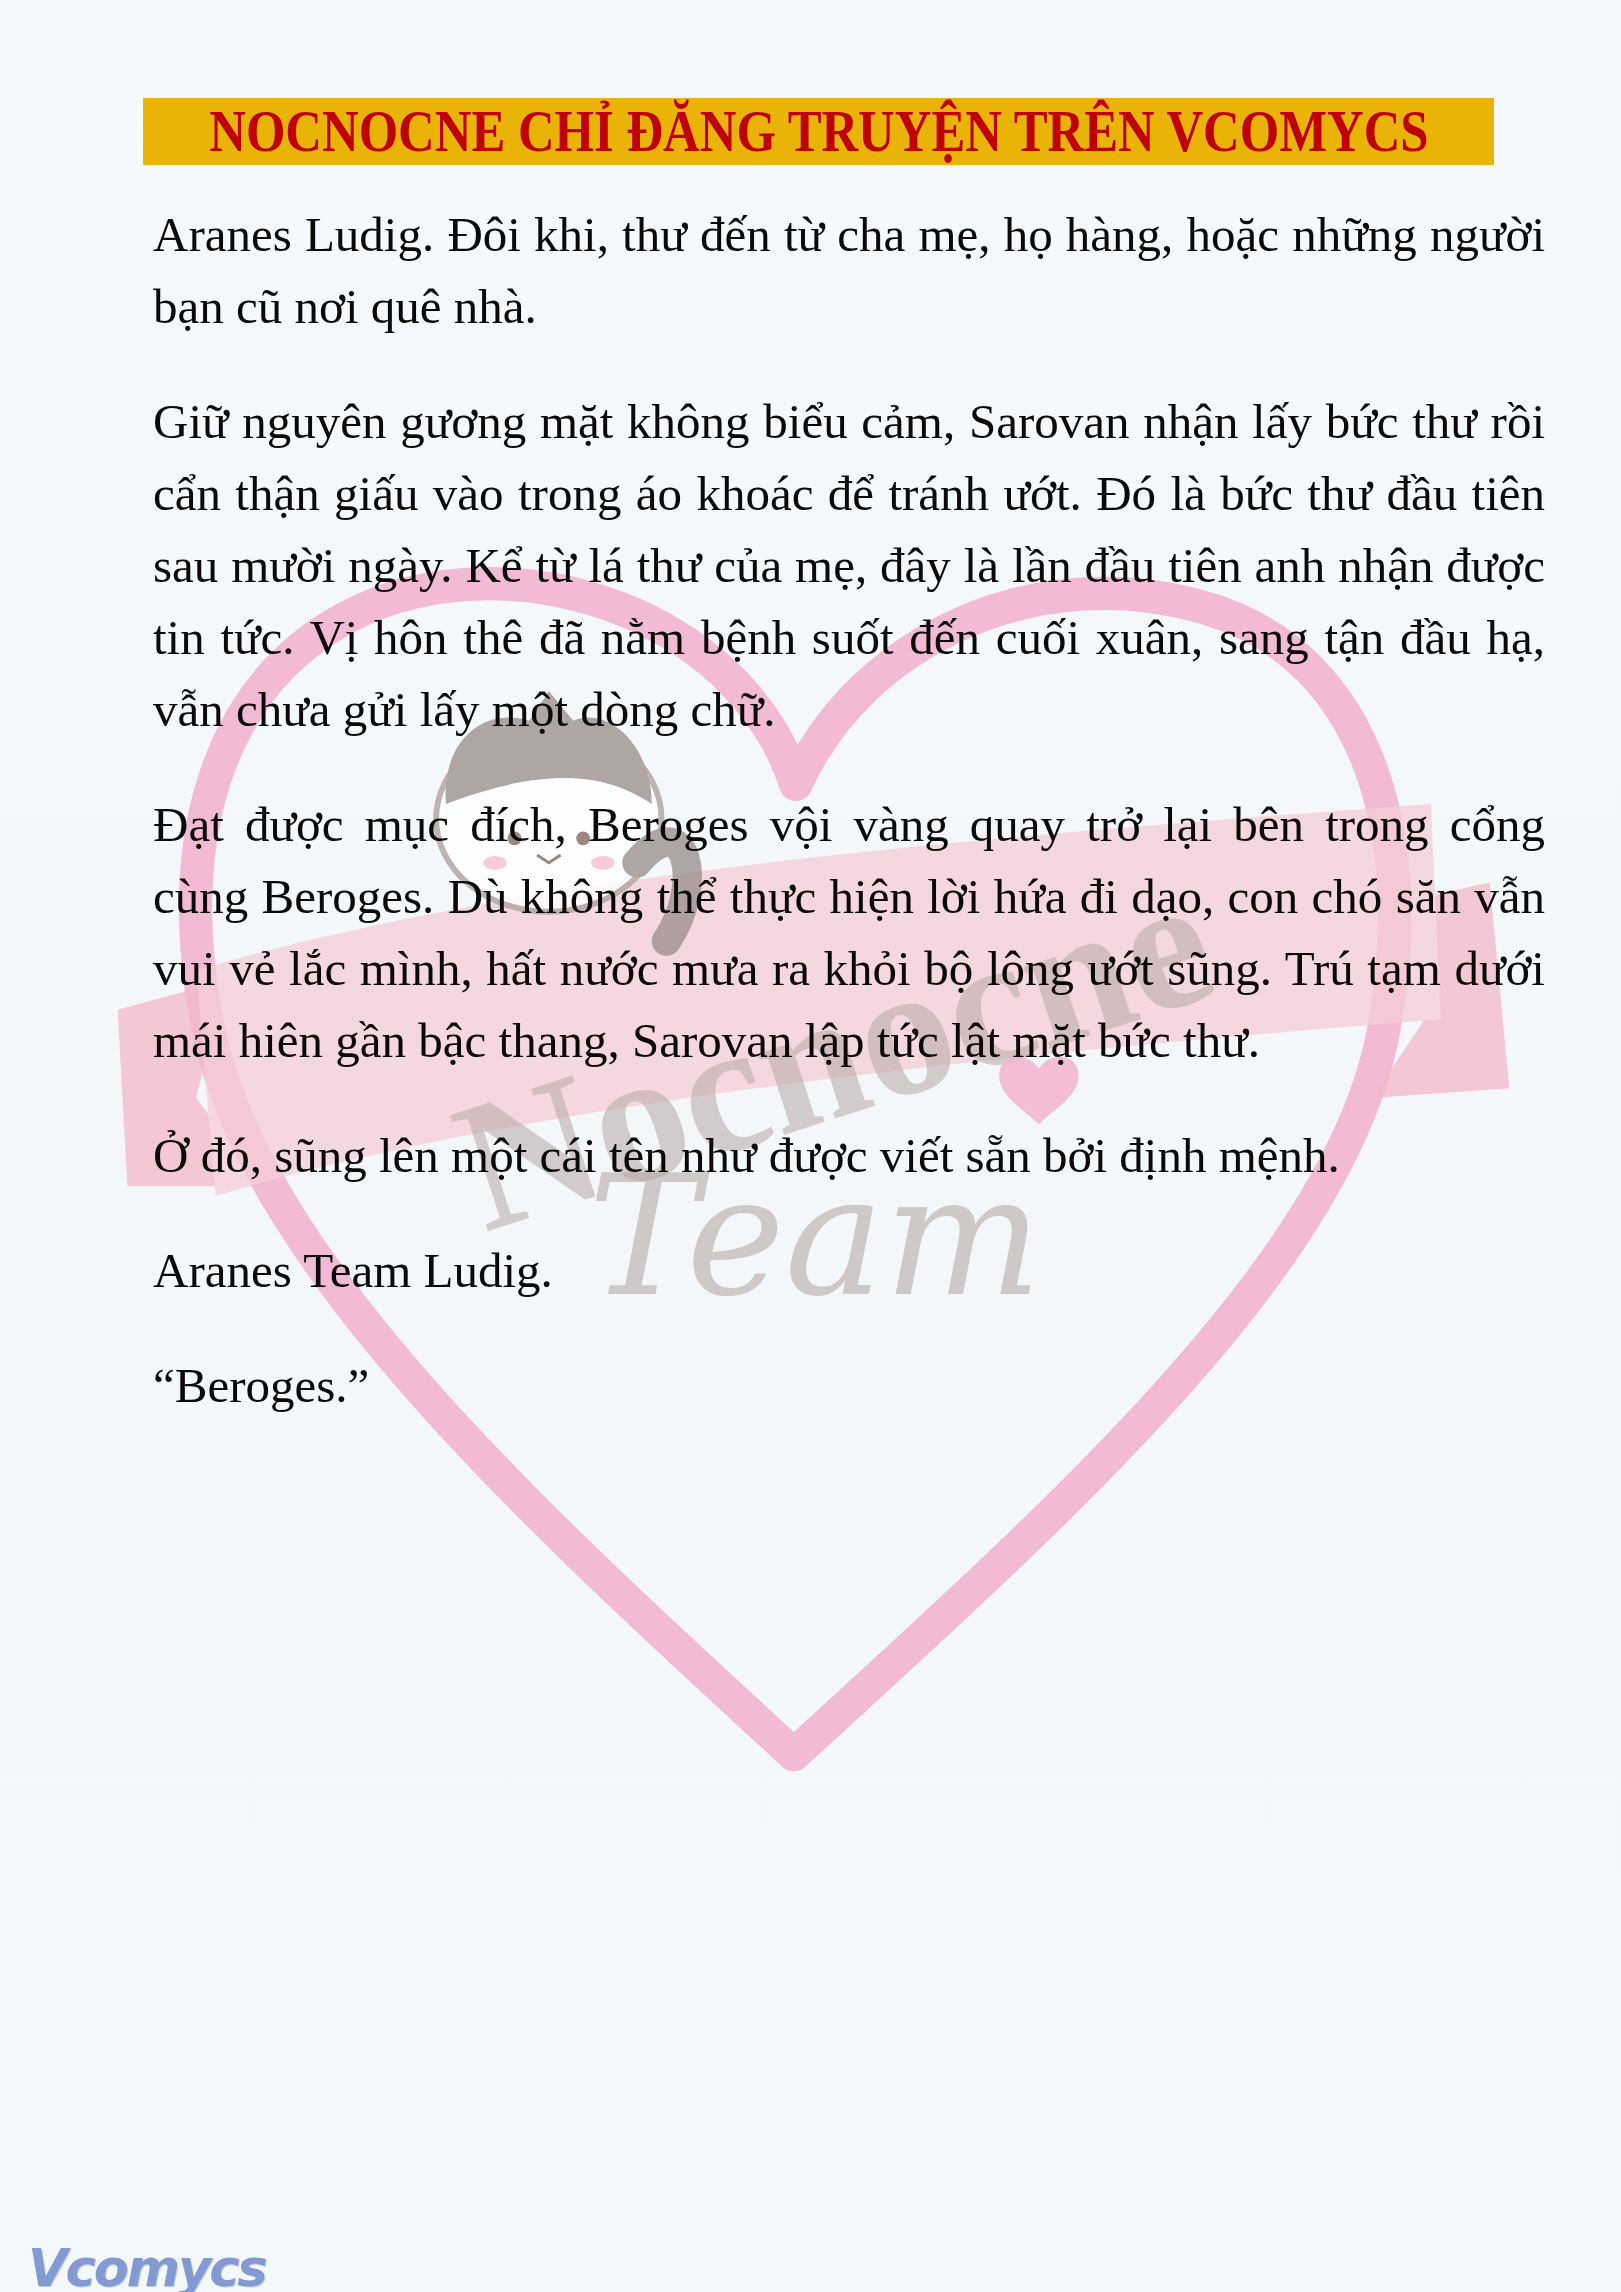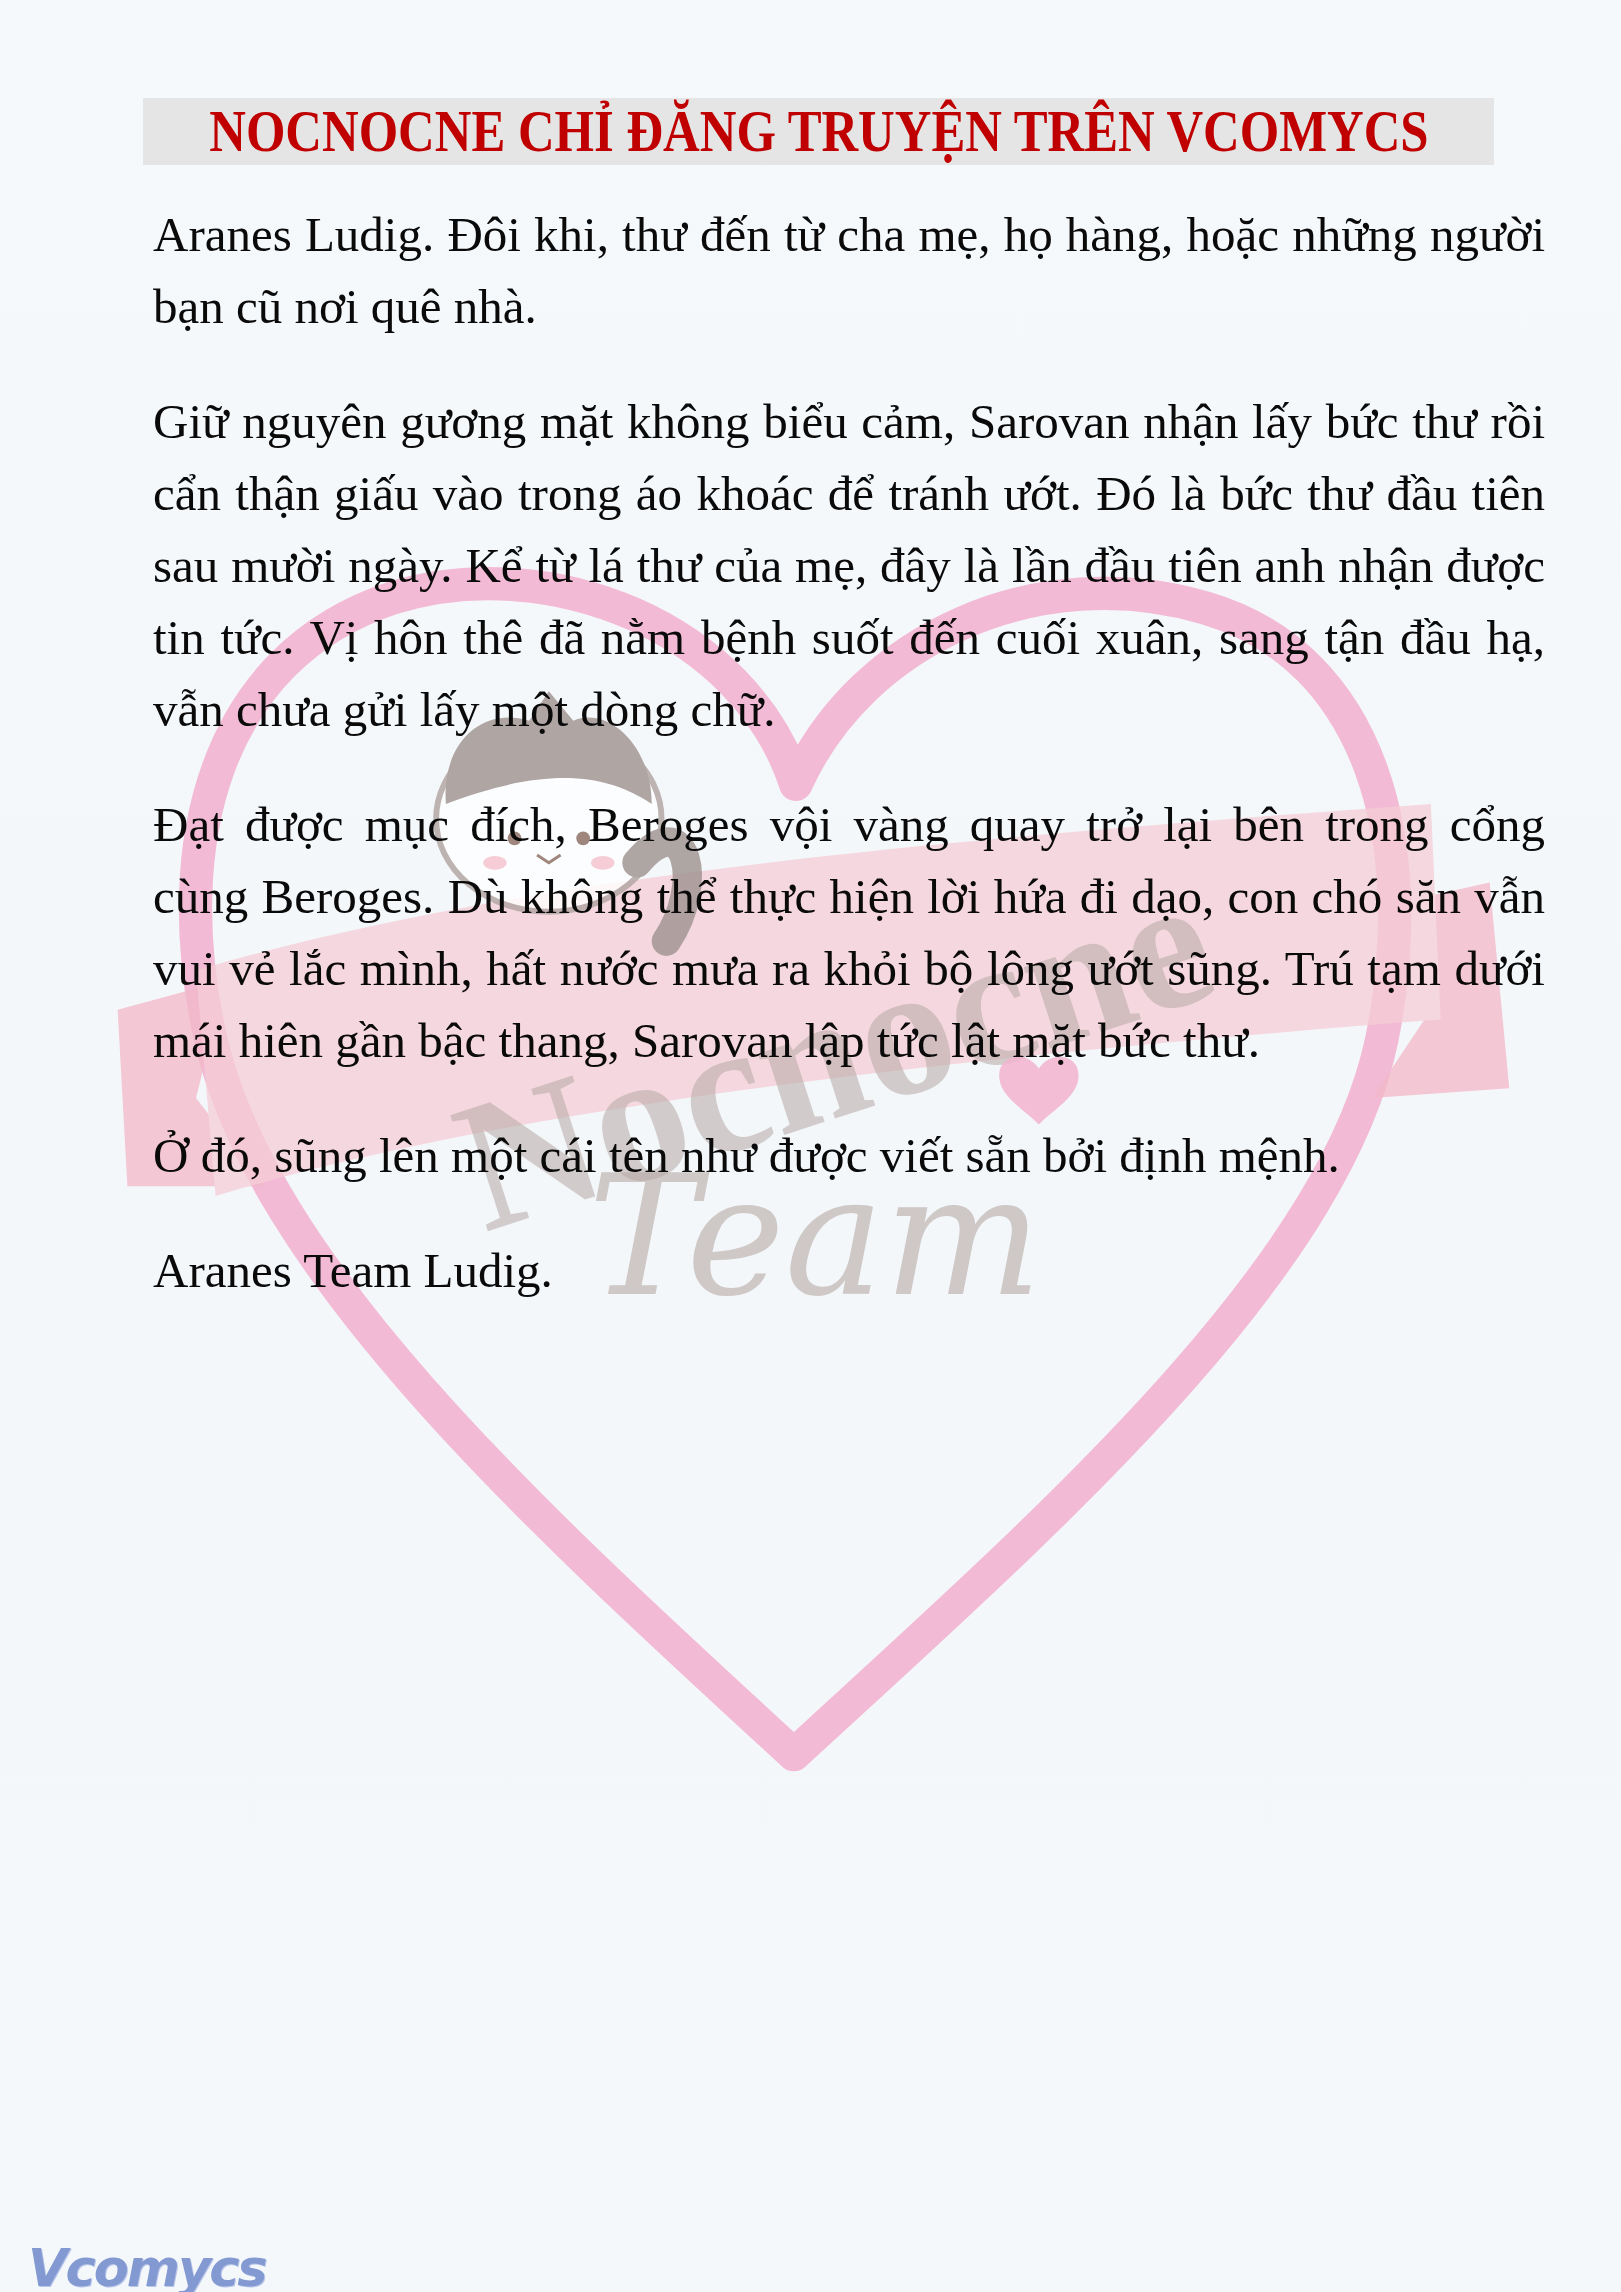--- a/index.html
+++ b/index.html
@@ -8,21 +8,21 @@
     background:#f4f8fb;
     font-family:"Liberation Serif","DejaVu Serif",serif;
   }
   .page-bg {
     position:absolute; inset:0;
     background:linear-gradient(180deg,#f6f9fc 0%,#f3f7fa 50%,#f5f8fb 100%);
   }
   .watermark { position:absolute; left:0; top:0; width:1621px; height:2293px; pointer-events:none; }
   .title-band {
     position:absolute; left:143px; top:98px; width:1351px; height:67px;
-    background:#e5e5e5;
+    background:#eab308;
     display:flex; align-items:center; justify-content:center;
   }
   .title-text {
     color:#c00000; font-weight:bold; font-size:59px; letter-spacing:0px;
     font-family:"Liberation Serif","DejaVu Serif",serif;
     transform:scaleX(0.86); white-space:nowrap; line-height:1;
   }
   .body {
     position:absolute; left:121px; top:199px; width:1392px;
     color:#0a0a0a; font-size:49px; line-height:72px;margin-left:32px;
@@ -83,18 +83,19 @@
 <div class="title-band">
   <span class="title-text">NOCNOCNE CHỈ ĐĂNG TRUYỆN TRÊN VCOMYCS</span>
 </div>
 
 <div class="body">
   <p class="para">Aranes Ludig. Đôi khi, thư đến từ cha mẹ, họ hàng, hoặc những người bạn cũ nơi quê nhà.</p>
   <p class="para">Giữ nguyên gương mặt không biểu cảm, Sarovan nhận lấy bức thư rồi cẩn thận giấu vào trong áo khoác để tránh ướt. Đó là bức thư đầu tiên sau mười ngày. Kể từ lá thư của mẹ, đây là lần đầu tiên anh nhận được tin tức. Vị hôn thê đã nằm bệnh suốt đến cuối xuân, sang tận đầu hạ, vẫn chưa gửi lấy một dòng chữ.</p>
   <p class="para">Đạt được mục đích, Beroges vội vàng quay trở lại bên trong cổng cùng Beroges. Dù không thể thực hiện lời hứa đi dạo, con chó săn vẫn vui vẻ lắc mình, hất nước mưa ra khỏi bộ lông ướt sũng. Trú tạm dưới mái hiên gần bậc thang, Sarovan lập tức lật mặt bức thư.</p>
   <p class="para single">Ở đó, sũng lên một cái tên như được viết sẵn bởi định mệnh.</p>
   <p class="para single">Aranes Team Ludig.</p>
+  <p class="para single">“Beroges.”</p>
 </div>
 
 <div class="logo">
   <span class="logo-text">Vcomycs</span>
 </div>
 
 
 </body></html>

